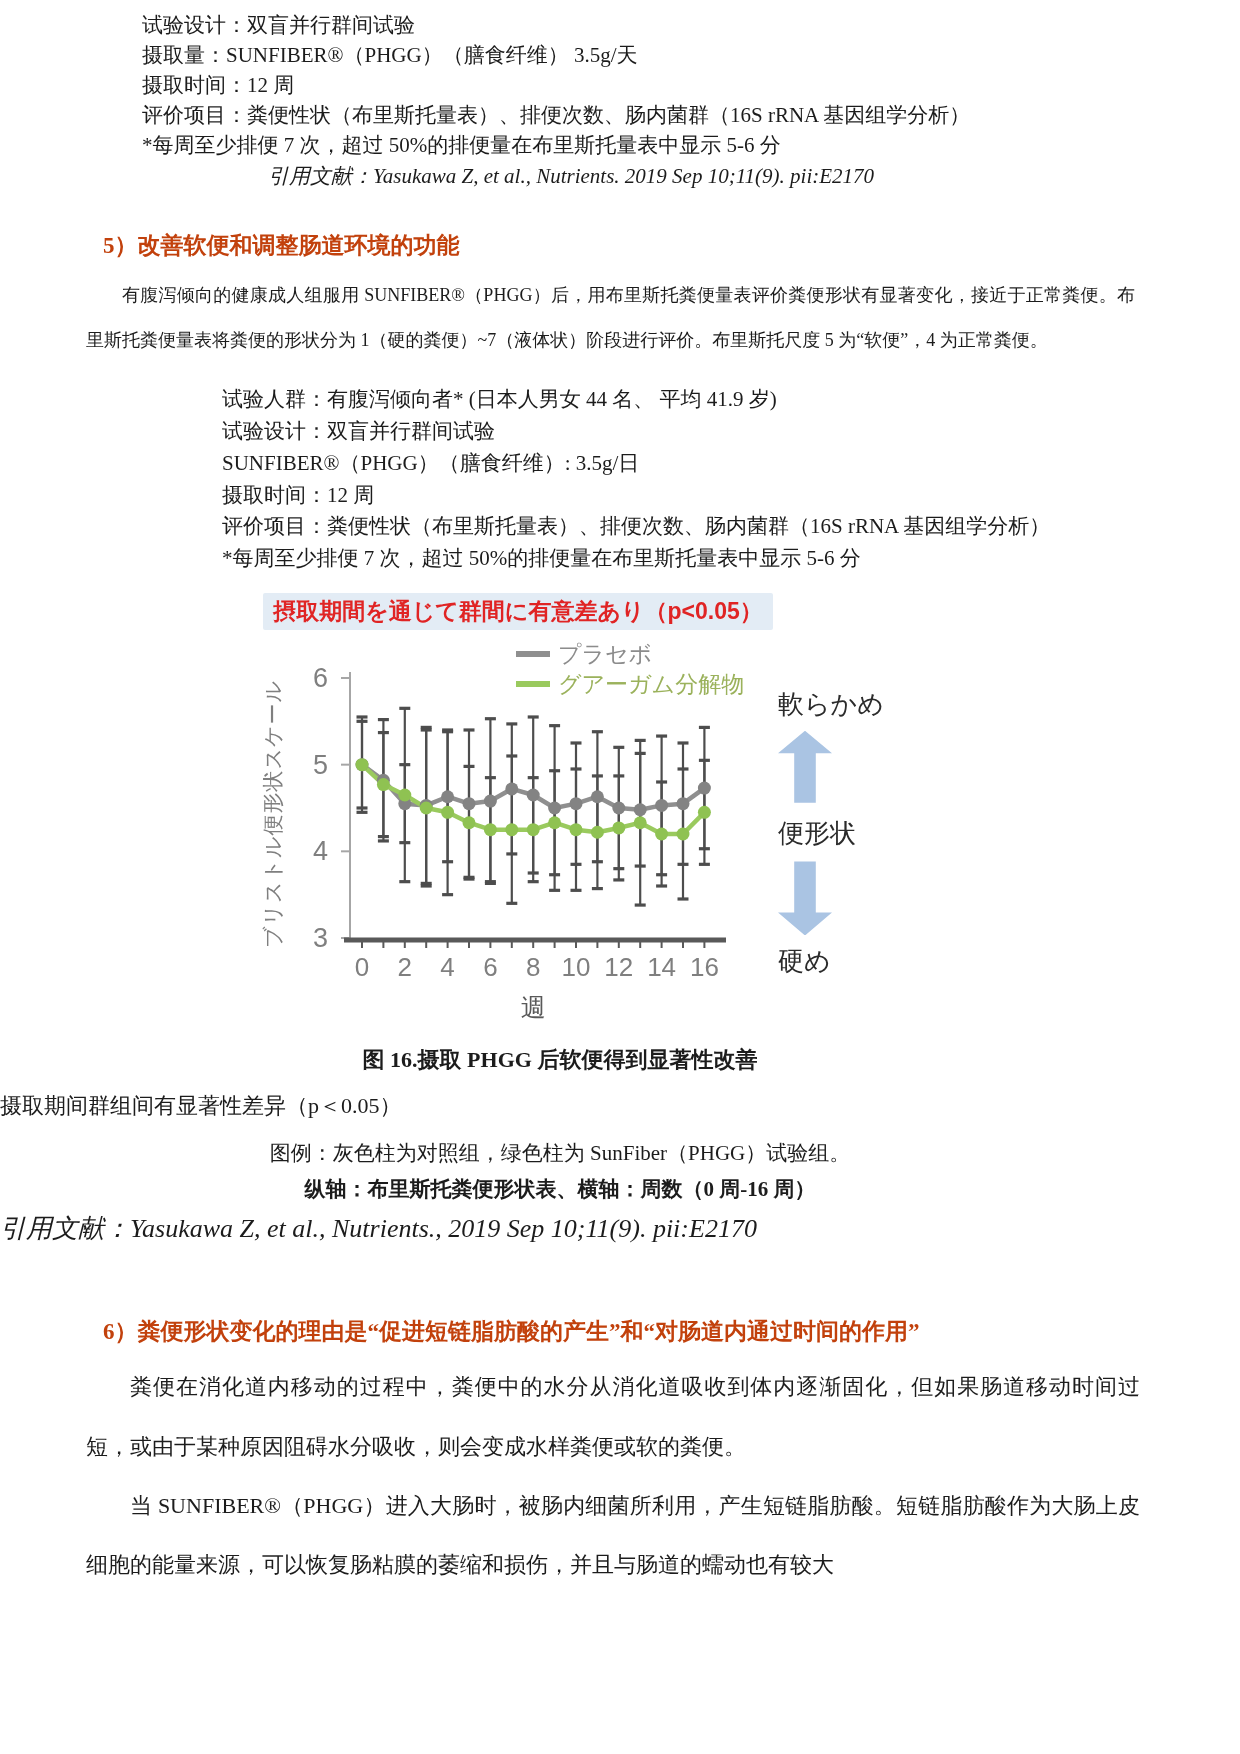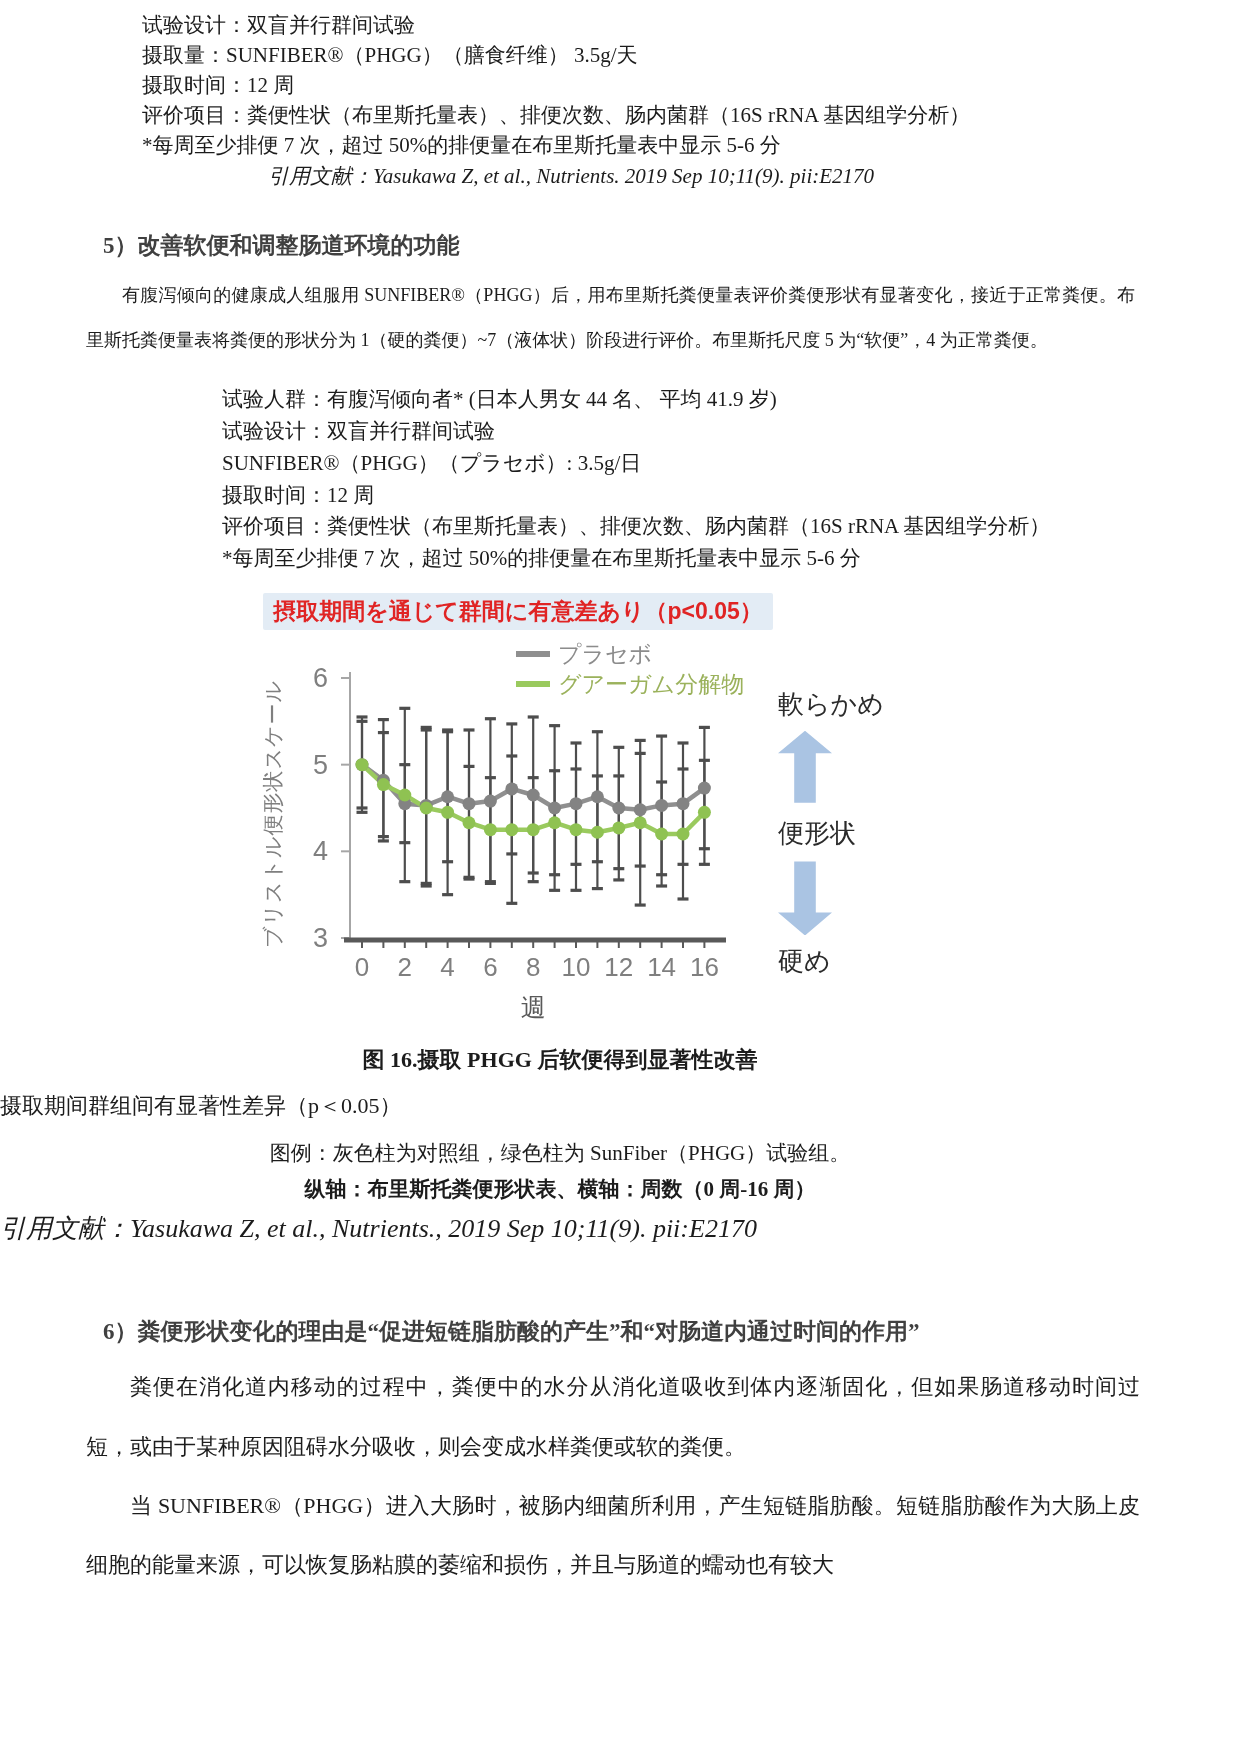--- a/index.html
+++ b/index.html
@@ -5,21 +5,21 @@
   html,body{margin:0;padding:0;background:#ffffff;}
   .page{
     width:1240px;height:1661px;margin:0 auto;background:#ffffff;
     font-family:"Liberation Serif","DejaVu Serif",serif;
     color:#1c1c1c;overflow:hidden;position:relative;
   }
   .top-block{margin:10px 0 0 142px;font-size:21px;line-height:1.43;}
   .top-block div{white-space:nowrap;}
   .top-citation{margin:2px 0 0 268px;font-style:italic;font-size:21px;}
 
-  .h-red{color:#404040;font-weight:bold;font-size:23px;margin:40px 100px 0 103px;}
+  .h-red{color:#c2410c;font-weight:bold;font-size:23px;margin:40px 100px 0 103px;}
   .para{font-size:18px;line-height:2.52;text-align:justify;margin:12px 105px 0 86px;text-indent:2em;}
 
   .study2{margin:20px 0 0 222px;font-size:21px;line-height:1.52;}
   .study2 div{white-space:nowrap;}
 
   .chart-wrap{margin:18px 0 0 258px;width:680px;font-family:"Liberation Sans","DejaVu Sans",sans-serif;}
   .chart-title{width:520px;text-align:center;margin-bottom:4px;}
   .chart-title span{
     display:inline-block;font-size:23px;font-weight:bold;
     padding:3px 10px;border-radius:2px;
@@ -59,21 +59,21 @@
   </div>
   <div class="top-citation">引用文献：Yasukawa Z, et al., Nutrients. 2019 Sep 10;11(9). pii:E2170</div>
 
   <div class="h-red">5）改善软便和调整肠道环境的功能</div>
 
   <div class="para">有腹泻倾向的健康成人组服用 SUNFIBER®（PHGG）后，用布里斯托粪便量表评价粪便形状有显著变化，接近于正常粪便。布里斯托粪便量表将粪便的形状分为 1（硬的粪便）~7（液体状）阶段进行评价。布里斯托尺度 5 为“软便”，4 为正常粪便。</div>
 
   <div class="study2">
     <div>试验人群：有腹泻倾向者* (日本人男女 44 名、 平均 41.9 岁)</div>
     <div>试验设计：双盲并行群间试验</div>
-    <div>SUNFIBER®（PHGG）（プラセボ）: 3.5g/日</div>
+    <div>SUNFIBER®（PHGG）（膳食纤维）: 3.5g/日</div>
     <div>摄取时间：12 周</div>
     <div>评价项目：粪便性状（布里斯托量表）、排便次数、肠内菌群（16S rRNA 基因组学分析）</div>
     <div>*每周至少排便 7 次，超过 50%的排便量在布里斯托量表中显示 5-6 分</div>
   </div>
 
   <div class="chart-wrap">
     <div class="chart-title">
       <span id="chart-title-text" style="color: rgb(224, 36, 36); background: rgb(227, 236, 245);">摂取期間を通じて群間に有意差あり（p&lt;0.05）</span>
     </div>
     <div class="chart-row">

